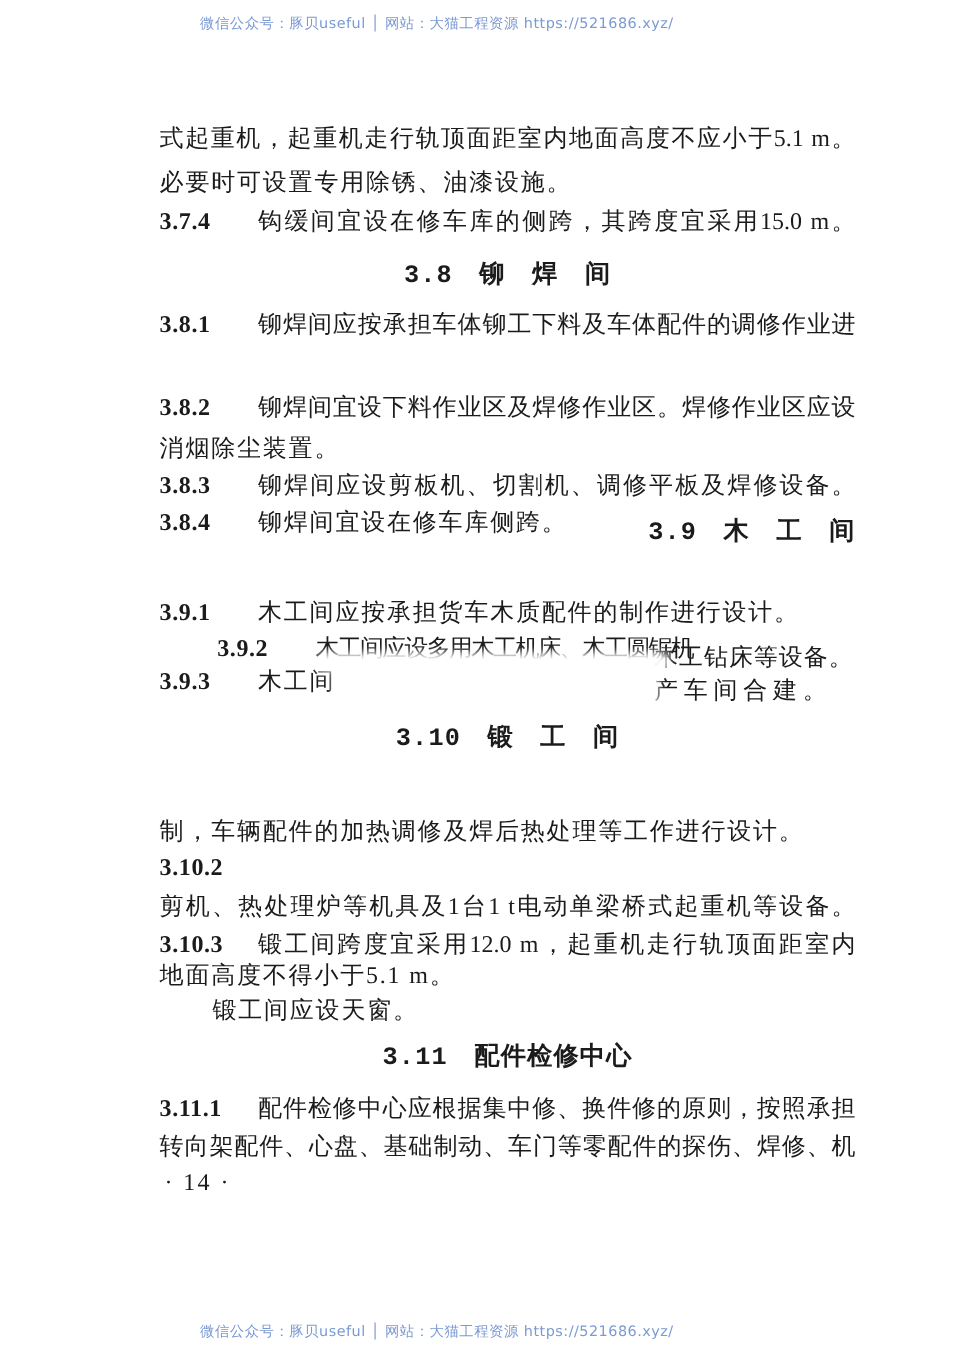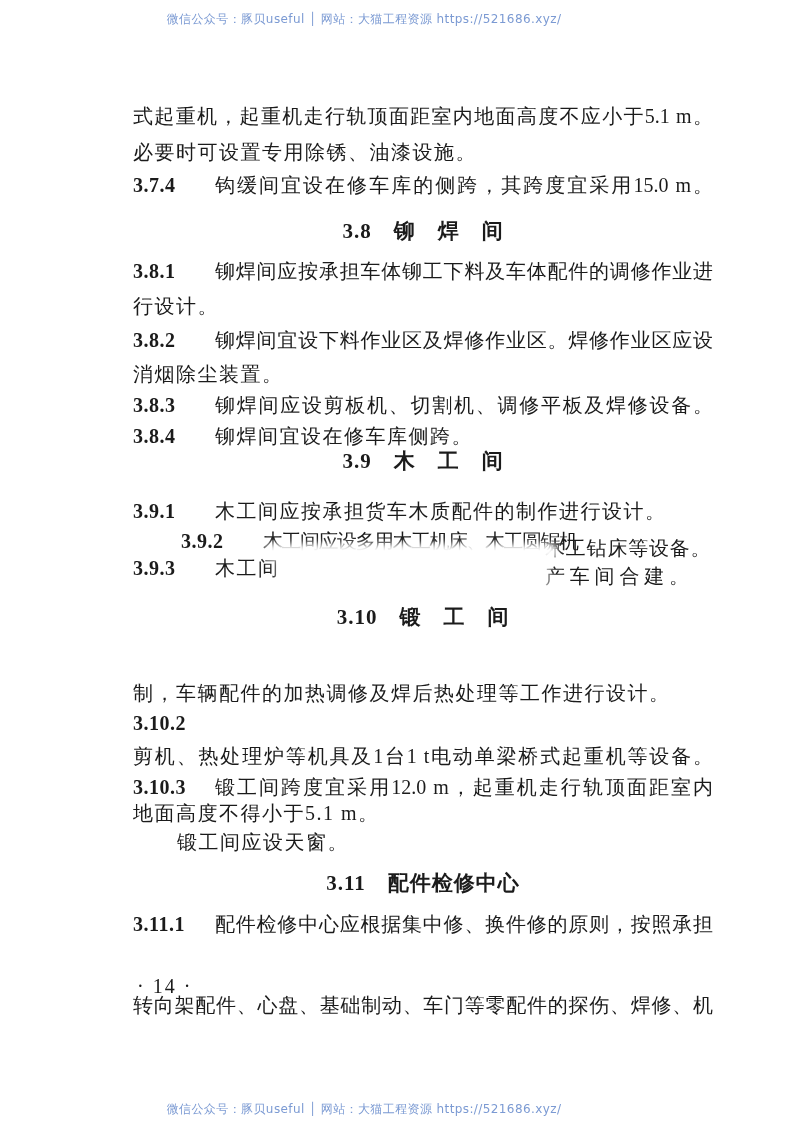--- a/index.html
+++ b/index.html
@@ -22,21 +22,21 @@
   }
   .num{
     font-weight:bold;flex:0 0 82px;letter-spacing:.5px;
     font-family:"Liberation Serif","DejaVu Serif",serif;
   }
   .txt{letter-spacing:1.5px;}
   .justify .txt{flex:1 1 auto;letter-spacing:0;text-align:justify;text-align-last:justify;}
   .condensed .txt{letter-spacing:-1.5px;}
   .heading{
     position:absolute;left:0;width:580px;text-align:center;
-    font-weight:bold;font-size:21px;line-height:26px;letter-spacing:1px;
+    font-weight:bold;font-size:21px;line-height:26px;letter-spacing:1px;font-family:Liberation Mono, monospace;
   }
   .frag{position:absolute;font-size:20px;line-height:25px;white-space:nowrap;}
   #frag-0{letter-spacing:0.8px;}
   #frag-1{letter-spacing:4.8px;}
   .pagenum{position:absolute;left:4px;top:975px;font-size:20px;letter-spacing:2px;}
   .wash{position:absolute;background:#ffffff;pointer-events:none;}
   #wash-a{left:265px;top:544px;width:292px;height:15px;filter:blur(3.5px);}
   #wash-b{left:278px;top:556px;width:270px;height:34px;filter:blur(4px);}
 </style>
 </head>
@@ -55,39 +55,36 @@
     </div>
     <div class="line justify" style="top: 173px;">
       <b class="num">3.7.4</b>
       <span class="txt">钩缓间宜设在修车库的侧跨，其跨度宜采用15.0 m。</span>
     </div>
     <div class="heading" style="top: 218px;">3.8　铆　焊　间</div>
     <div class="line justify" style="top: 259px;">
       <b class="num">3.8.1</b>
       <span class="txt">铆焊间应按承担车体铆工下料及车体配件的调修作业进</span>
     </div>
-    <div class="line" style="top: 294px;">
-      <span class="txt">行设计。</span>
-    </div>
     <div class="line justify" style="top: 328px;">
       <b class="num">3.8.2</b>
       <span class="txt">铆焊间宜设下料作业区及焊修作业区。焊修作业区应设</span>
     </div>
     <div class="line" style="top: 362px;">
       <span class="txt">消烟除尘装置。</span>
     </div>
     <div class="line justify" style="top: 393px;">
       <b class="num">3.8.3</b>
       <span class="txt">铆焊间应设剪板机、切割机、调修平板及焊修设备。</span>
     </div>
     <div class="line" style="top: 424px;">
       <b class="num">3.8.4</b>
       <span class="txt">铆焊间宜设在修车库侧跨。</span>
     </div>
-    <div class="heading" style="top: 448px;">3.9　木　工　间</div>
+    <div class="heading" style="top: 432px; text-align: right;">3.9　木　工　间</div>
     <div class="line" style="top: 499px;">
       <b class="num">3.9.1</b>
       <span class="txt">木工间应按承担货车木质配件的制作进行设计。</span>
     </div>
     <div class="line condensed" style="top: 529px; margin-left: 48px;">
       <b class="num">3.9.2</b>
       <span class="txt">木工间应设多用木工机床、木工圆锯机</span>
     </div>
     <div class="line" style="top: 556px;">
       <b class="num">3.9.3</b>
@@ -111,21 +108,21 @@
       <span class="txt">地面高度不得小于5.1 m。</span>
     </div>
     <div class="line" style="top: 830px;">
       <span class="txt" style="padding-left: 44px;">锻工间应设天窗。</span>
     </div>
     <div class="heading" style="top: 870px;">3.11　配件检修中心</div>
     <div class="line justify" style="top: 912px;">
       <b class="num">3.11.1</b>
       <span class="txt">配件检修中心应根据集中修、换件修的原则，按照承担</span>
     </div>
-    <div class="line justify" style="top: 993px;">
+    <div class="line justify" style="top: 945px; font-family: Liberation Mono, monospace;">
       <span class="txt">转向架配件、心盘、基础制动、车门等零配件的探伤、焊修、机</span>
     </div>
     <div class="frag" id="frag-0" style="top: 536px; left: 412px;">木工钻床等设备。</div>
     <div class="frag" id="frag-1" style="top: 564px; left: 412px;">产车间合建。</div>
   </div>
 
 <div id="wash-a" class="wash"></div>
 <div id="wash-b" class="wash"></div>
 
 <div id="wm-bottom" class="watermark">微信公众号：豚贝useful │ 网站：大猫工程资源 https://521686.xyz/</div>

